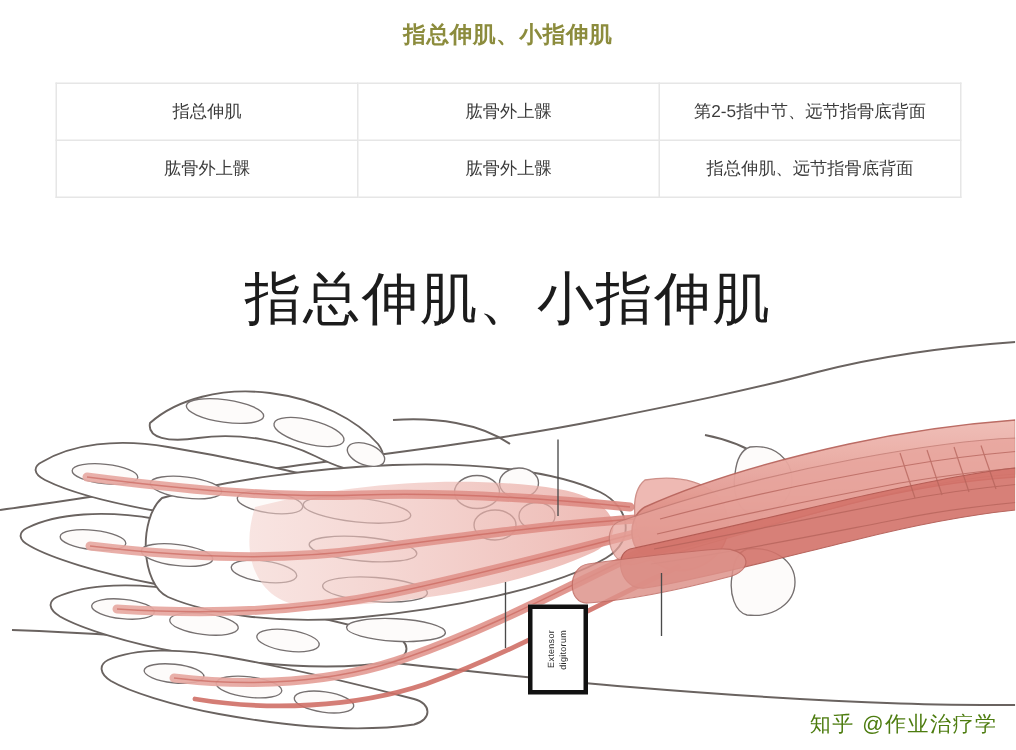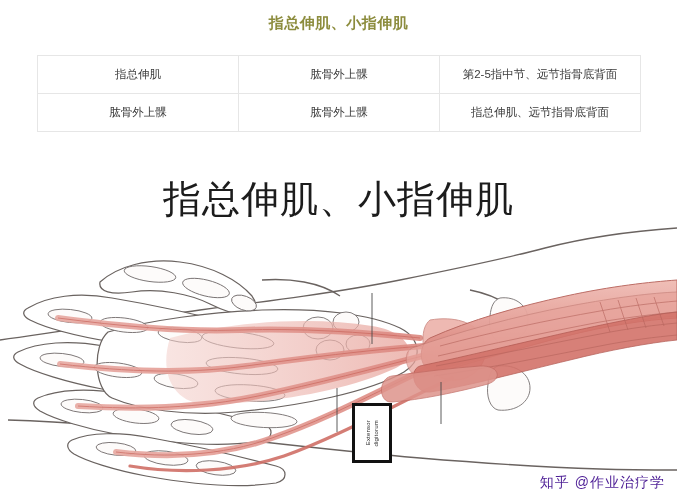--- a/index.html
+++ b/index.html
@@ -105,21 +105,21 @@
     letter-spacing: 0.2px;
   }
   #callout-ed  { left: 352px; top: 233px; width: 40px; height: 60px; }
 
   
   .watermark {
     position: absolute;
     right: 12px;
     bottom: 8px;
     font-size: 14px;
-    color: #4c1d95;
+    color: #4d7c0f;
     letter-spacing: 1px;
     white-space: nowrap;
   }
   .watermark .zhihu-mark { margin-right: 5px; }
 </style>
 </head>
 <body>
 
 <div class="page-title">指总伸肌、小指伸肌</div>
 

